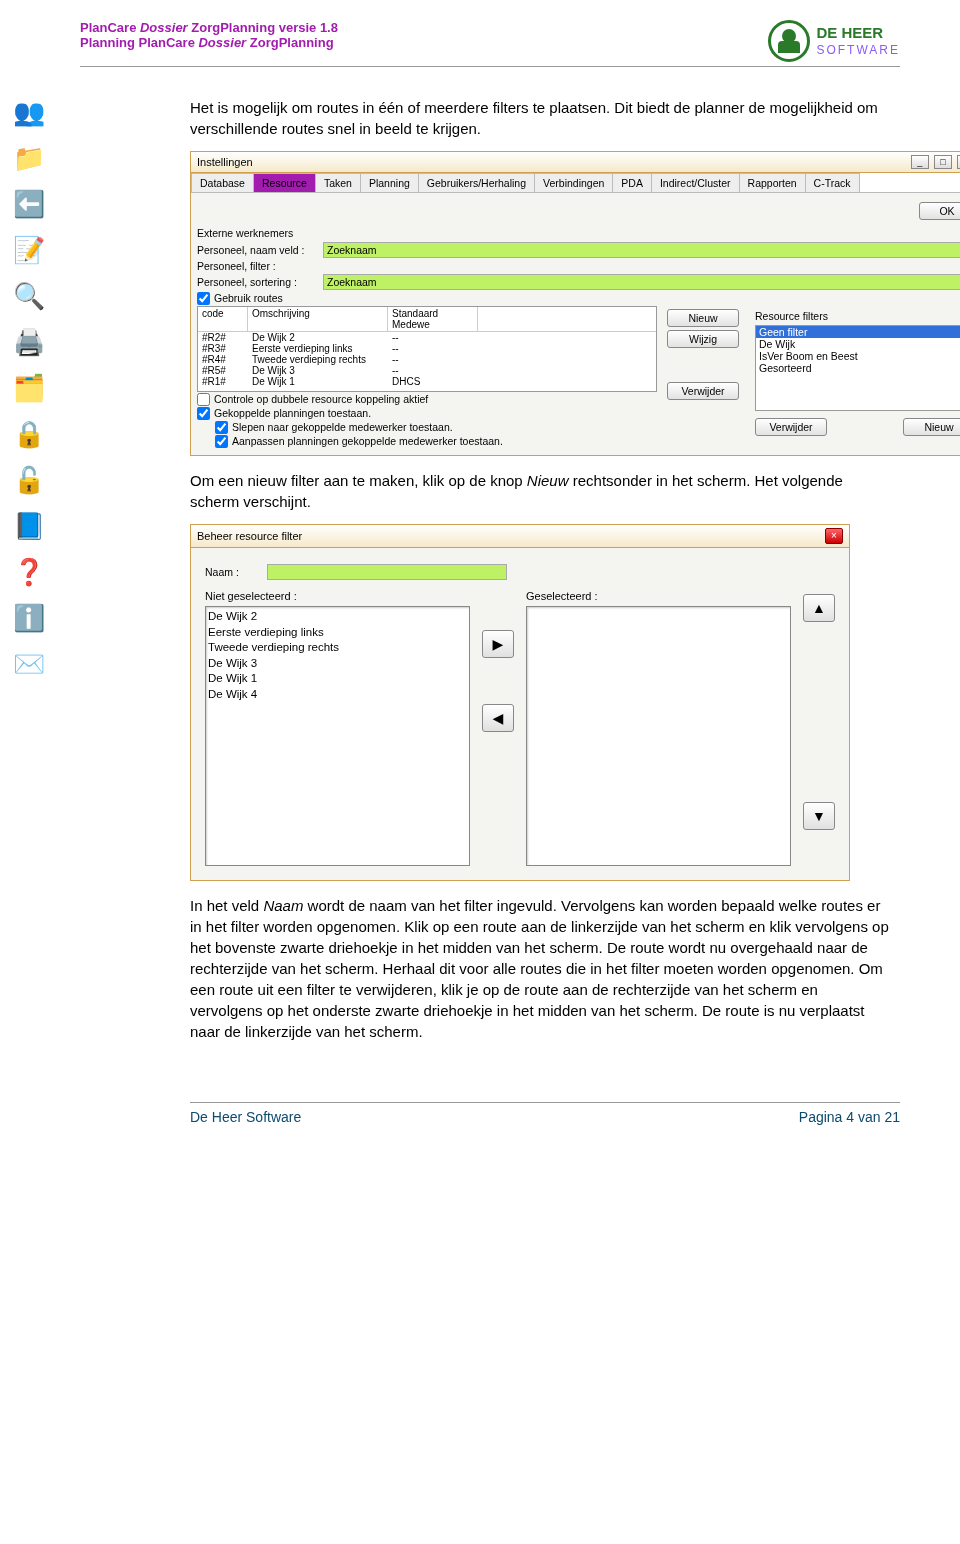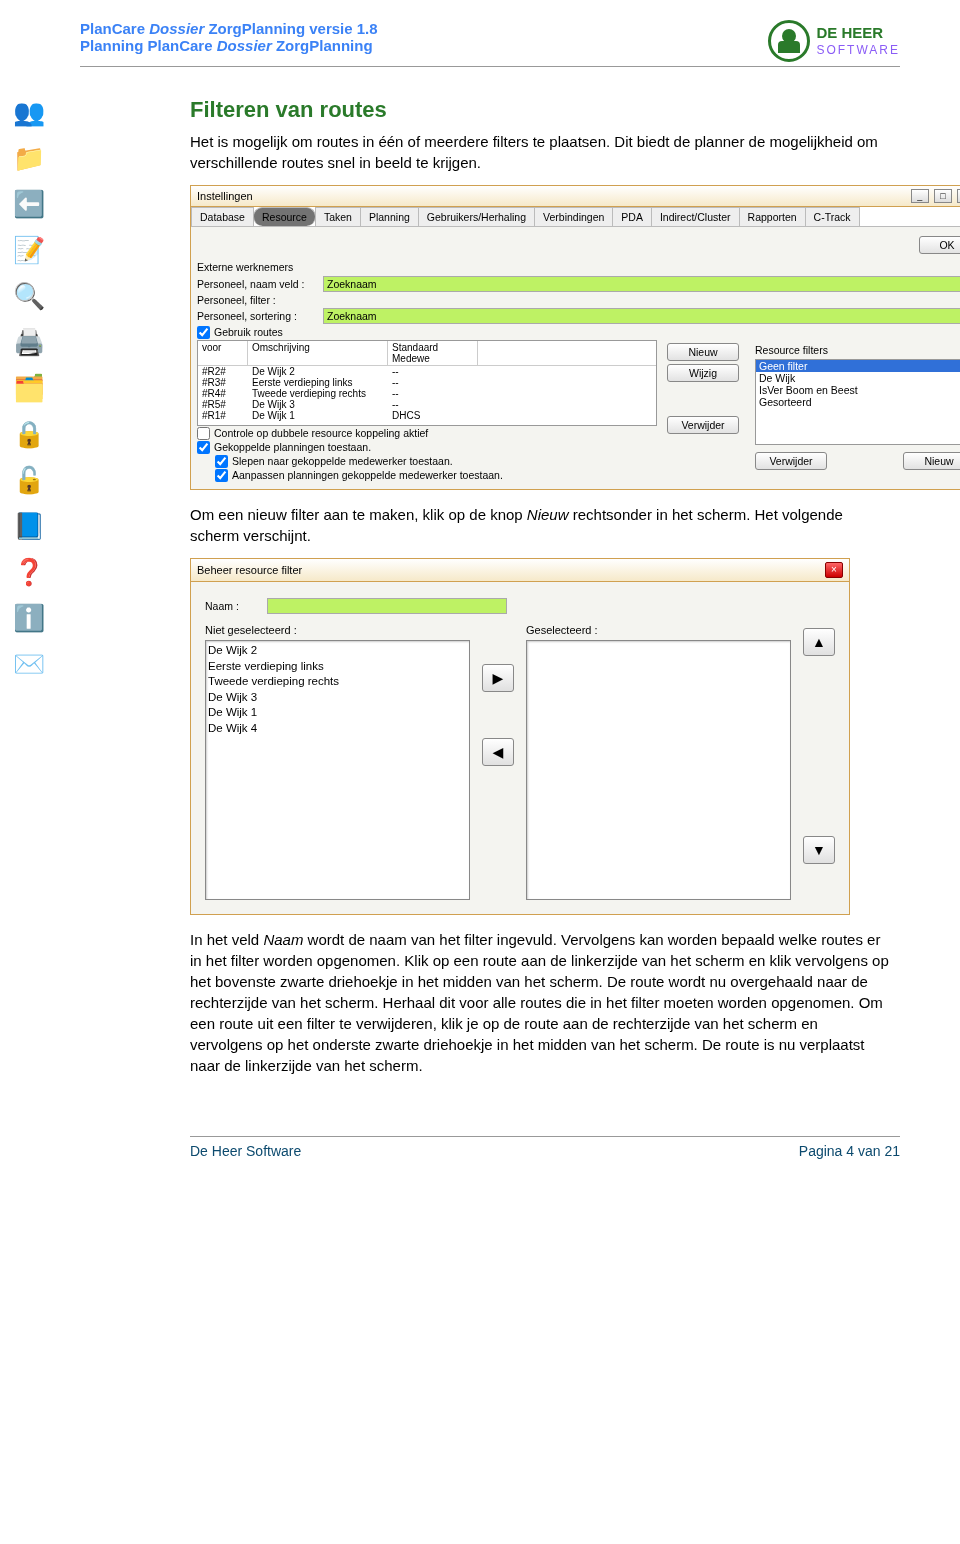--- a/index.html
+++ b/index.html
@@ -1,39 +1,39 @@
 <!DOCTYPE html>
 <html><head>
 <meta charset="utf-8">
 <style>
   * { box-sizing: border-box; margin: 0; padding: 0; }
   body { font-family: Arial, sans-serif; font-size: 14px; background: #fff; width: 960px; }
   .page { padding: 20px 60px 20px 80px; position: relative; }
   .header { display: flex; justify-content: space-between; align-items: flex-start; border-bottom: 1px solid #999; padding-bottom: 4px; margin-bottom: 30px; }
-  .header-left { color: #3b82f6; font-size: 15px; font-family: Arial; }
+  .header-left { color: #a21caf; font-size: 13px; font-family: Arial; }
   .header-left b { font-weight: bold; }
   .header-left i { font-style: italic; }
   .logo { display: flex; align-items: center; gap: 6px; }
   .logo-circle { width: 42px; height: 42px; border-radius: 50%; border: 3px solid #2a7a2a; display:flex; align-items:center; justify-content:center; position:relative; }
   .logo-circle::before { content:""; position:absolute; width:14px; height:14px; border-radius:50%; background:#2a7a2a; top:6px; }
   .logo-circle::after { content:""; position:absolute; width:22px; height:12px; background:#2a7a2a; bottom:6px; border-radius:4px 4px 0 0; }
   .logo-text { color:#2a7a2a; font-weight:bold; line-height:1.1; font-size:15px; }
   .logo-text span { color:#8b5cf6; font-weight:normal; letter-spacing:2px; font-size:12px; }
   .sidebar { position:absolute; left:8px; top:90px; display:flex; flex-direction:column; gap:2px; }
   .sb-icon { width:44px; height:44px; border-radius:6px; display:flex; align-items:center; justify-content:center; font-size:26px; }
   h3.section-title { color:#2a7a2a; font-size:22px; font-weight:bold; margin: 30px 0 8px 110px; }
   .body-text { margin-left:110px; margin-right:10px; line-height:1.4; font-size:15px; margin-bottom:12px; }
   .body-text i { font-style: italic; }
   .screenshot { margin-left:110px; border:1px solid #d0a050; background:#f4f4f0; margin-bottom:14px; font-size:11px; }
   .ss1 { width: 792px; }
   .ss-titlebar { background:linear-gradient(#fff,#f6e9c9); padding:3px 6px; font-size:11px; display:flex; justify-content:space-between; align-items:center; border-bottom:1px solid #d0a050; }
   .win-btns span { display:inline-block; width:18px; height:14px; border:1px solid #888; background:linear-gradient(#fff,#ddd); margin-left:2px; font-size:9px; text-align:center; line-height:12px;}
   .tabs { display:flex; background:#fff; border-bottom:1px solid #bbb; }
   .tab { padding:3px 8px; border:1px solid #bbb; border-bottom:none; margin-right:-1px; background:#eee; font-size:10.5px; }
-  .tab.active { background:#737373;border-radius:15px; }
+  .tab.active { background:#a21caf; }
   .ss-body { padding:6px; background:#f4f4f0; }
   .group-lbl { font-size:10.5px; margin:4px 0 3px; }
   .row { display:flex; align-items:center; margin:2px 0; gap:6px; }
   .row label { width:120px; font-size:10.5px; }
   .row input { flex:1; border:1px solid #aaa; padding:1px 3px; font-size:10.5px; background:#bef264; }
   .cols { display:flex; gap:10px; }
   .col-l { flex:1; }
   .col-r { width:220px; }
   .listbox { border:1px solid #999; background:#fff; height:86px; font-size:10.5px; overflow:hidden; }
   .listbox .hdr { display:flex; border-bottom:1px solid #ccc; }
@@ -91,21 +91,20 @@
     <div class="sb-icon">🖨️</div>
     <div class="sb-icon">🗂️</div>
     <div class="sb-icon">🔒</div>
     <div class="sb-icon">🔓</div>
     <div class="sb-icon">📘</div>
     <div class="sb-icon">❓</div>
     <div class="sb-icon">ℹ️</div>
     <div class="sb-icon">✉️</div>
   </div>
 
-  <h3 class="section-title">Filteren van routes</h3>
   <p class="body-text">Het is mogelijk om routes in één of meerdere filters te plaatsen. Dit biedt de planner de mogelijkheid om verschillende routes snel in beeld te krijgen.</p>
 
   <div class="screenshot ss1">
     <div class="ss-titlebar">
       <span>Instellingen</span>
       <span class="win-btns">
         <span>_</span>
         <span>□</span>
         <span>×</span>
       </span>
@@ -139,21 +138,21 @@
           <input value="Zoeknaam" style="">
         </div>
       <div class="chk-line">
           <input type="checkbox" checked="" style="">
           <span>Gebruik routes</span>
         </div>
       <div class="cols">
         <div class="col-l">
           <div class="listbox">
             <div class="hdr">
-                <span class="c1">voor</span>
+                <span class="c1">code</span>
                 <span class="c2">Omschrijving</span>
                 <span class="c3">Standaard Medewe</span>
               </div>
             <div class="r">
                 <span class="c1">#R2#</span>
                 <span class="c2">De Wijk 2</span>
                 <span class="c3">--</span>
               </div>
             <div class="r">
                 <span class="c1">#R3#</span>

